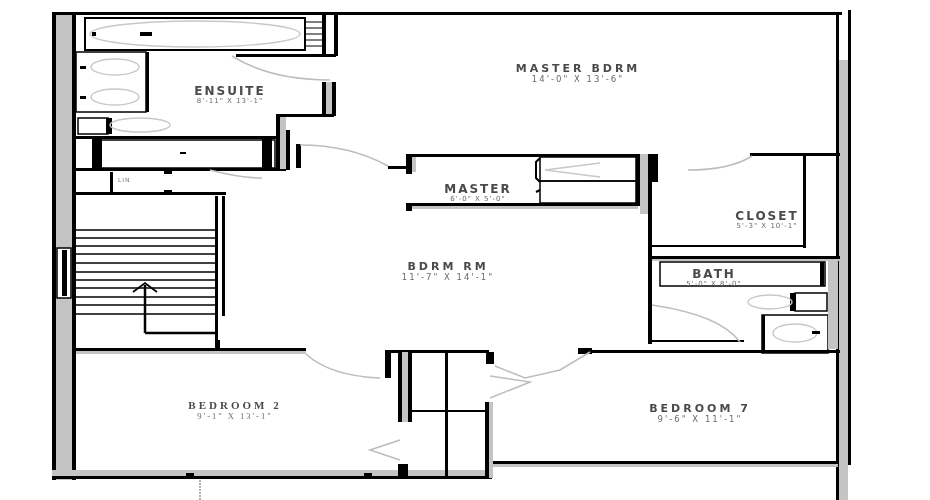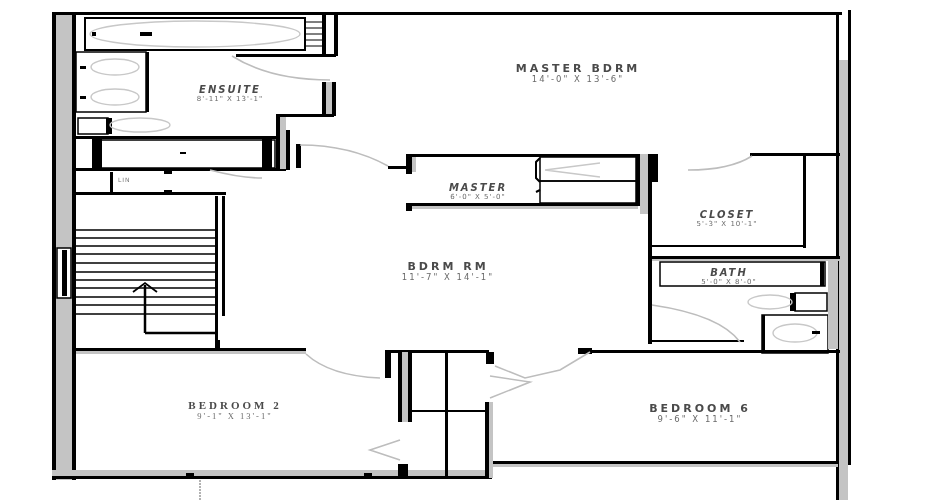--- a/index.html
+++ b/index.html
@@ -16,21 +16,21 @@
     font-family: "DejaVu Sans", sans-serif;
     color: #555;
     text-align: center;
     letter-spacing: 3px;
     line-height: 1;
     white-space: nowrap;
     transform: translateX(-50%);
   }
   .lbl .name { font-size: 11px; font-weight: bold; color: #4a4a4a; display: block; }
   .lbl .dim { font-size: 8.5px; color: #6a6a6a; display: block; margin-top: 1px; letter-spacing: 2px; }
-  .lbl.small .name { font-size: 10px; letter-spacing: 2px; font-style: italic; }
+  .lbl.small .name { font-size: 12px; letter-spacing: 2px; }
   .lbl.small .dim { font-size: 7px; letter-spacing: 1px; }
   .tiny { position:absolute; font-family:"DejaVu Sans", sans-serif; font-size:6px; color:#777; letter-spacing:1px; }
 </style>
 </head>
 <body>
 
 <svg id="plan" viewBox="0 0 930 500" xmlns="http://www.w3.org/2000/svg">
 
   <g>
 
@@ -216,38 +216,38 @@
 <div class="lbl small" style="left:230px; top:85px;">
   <span class="name">ENSUITE</span>
   <span class="dim">8'-11" X 13'-1"</span>
 </div>
 
 <div class="lbl small" style="left:478px; top:183px;">
   <span class="name">MASTER</span>
   <span class="dim">6'-0" X 5'-0"</span>
 </div>
 
-<div class="lbl small" style="left:727px; top:210px;">
+<div class="lbl small" style="left:767px; top:210px;">
   <span class="name">CLOSET</span>
   <span class="dim">5'-3" X 10'-1"</span>
 </div>
 
 <div class="lbl" style="left:448px; top:261px;">
   <span class="name">BDRM RM</span>
   <span class="dim">11'-7" X 14'-1"</span>
 </div>
 
-<div class="lbl small" style="left:729px; top:268px;">
+<div class="lbl small" style="left:714px; top:268px;">
   <span class="name">BATH</span>
   <span class="dim">5'-0" X 8'-0"</span>
 </div>
 
 <div class="lbl" style="left:235px; top:400px;font-family:Liberation Serif, serif;">
   <span class="name">BEDROOM 2</span>
   <span class="dim">9'-1" X 13'-1"</span>
 </div>
 
 <div class="lbl" style="left:700px; top:403px;">
-  <span class="name">BEDROOM 6</span>
+  <span class="name">BEDROOM 7</span>
   <span class="dim">9'-6" X 11'-1"</span>
 </div>
 
 <span class="tiny" style="left:118px; top:176px;">LIN</span>
 
 </body></html>

